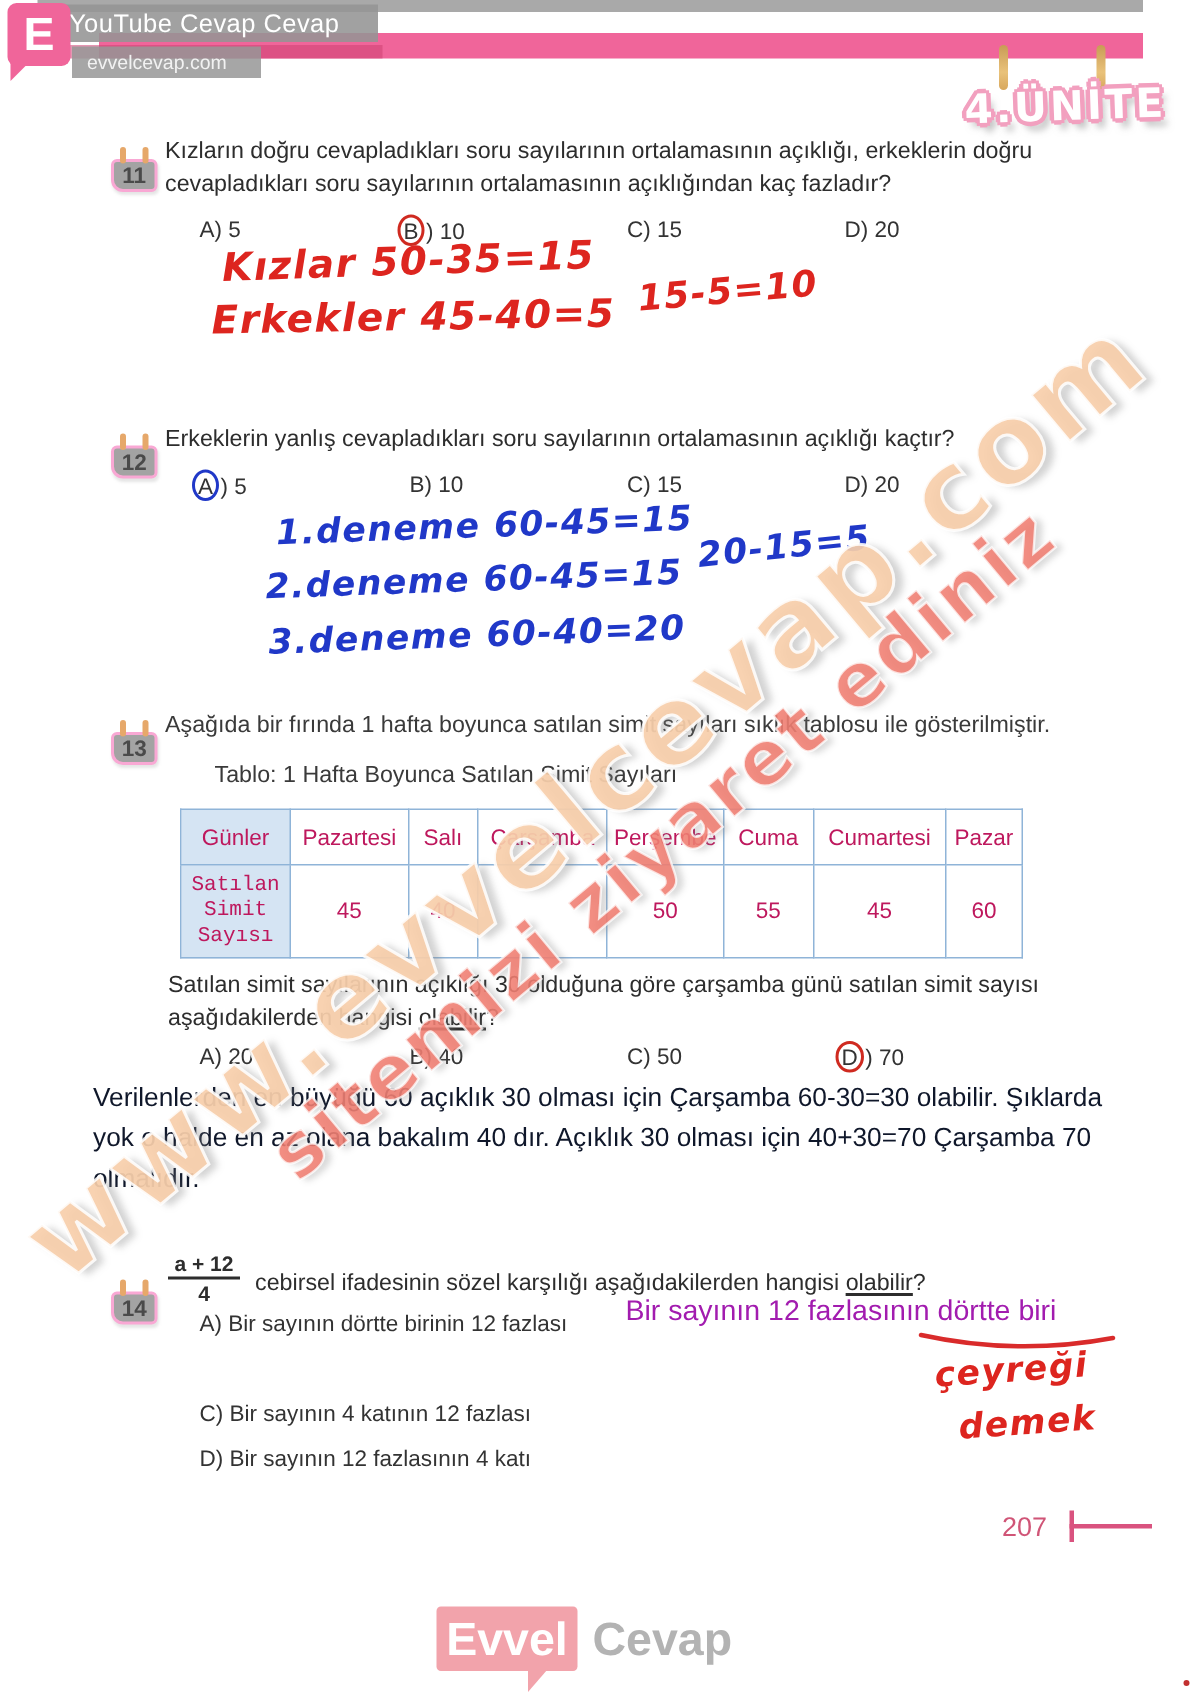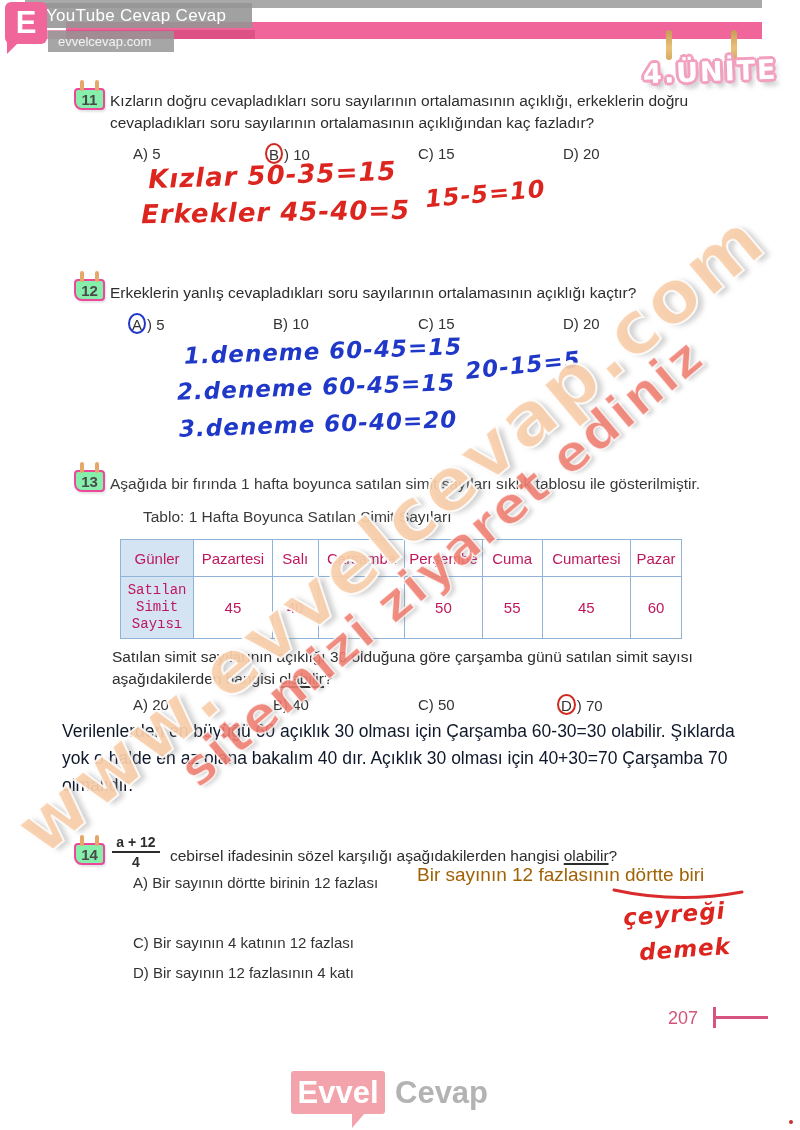--- a/index.html
+++ b/index.html
@@ -31,23 +31,23 @@
   .wm { position:absolute; z-index:6; font-family:"DejaVu Sans",sans-serif; font-weight:bold;
         white-space:nowrap; text-align:center; pointer-events:none; }
   .wm-main { left:-90px; top:490px; width:960px; font-size:74px; letter-spacing:3px;
         color:rgba(247,206,170,.92); -webkit-text-stroke:2px rgba(255,255,255,.85);
         text-shadow:4px 5px 5px rgba(130,130,130,.35); transform:rotate(-40deg); }
   .wm-sec { left:110px; top:535px; width:660px; font-size:50px; letter-spacing:2px;
         color:rgba(240,125,113,.88); -webkit-text-stroke:1.5px rgba(255,255,255,.75);
         text-shadow:3px 4px 4px rgba(130,130,130,.3); transform:rotate(-40deg); }
 
   
-  .qbadge { position:absolute; width:31px; height:22px; background:#86efac; border:2px solid #ec4899;
+  .qbadge { position:absolute; width:31px; height:22px; background:#a3a3a3; border:2px solid #f9a8d4;
             border-radius:4px 4px 4px 8px; color:#4a4a4a; font-size:15px; font-weight:bold;
-            text-align:center; line-height:19px; z-index:3; box-shadow:1px 2px 2px rgba(180,180,180,.35); }
+            text-align:center; line-height:19px; z-index:3; box-shadow:1px 2px 2px rgba(180,180,180,.35);margin-top:18px; }
   .bpin { position:absolute; top:-10px; width:4px; height:11px; background:#e6a86a; border-radius:2px; }
   .bpin.bl { left:4px; } .bpin.br { right:4px; }
   .qtext { position:absolute; font-size:15.5px; color:#2d2d2d; line-height:22px; z-index:2; }
   .bold { font-weight:normal; }
   .reg { font-weight:normal; color:#3a3a3a; }
   .opt { position:absolute; font-size:15px; color:#333; z-index:2; white-space:nowrap; }
   .circ { display:inline-block; min-width:17px; height:21px; line-height:20px; text-align:center;
           border-radius:50%; padding:0 2px; margin:-2px 1px -2px -5px; }
   .circ.red { border:2.5px solid #cf2a20; }
   .circ.blue { border:2.5px solid #2038c8; }
@@ -70,21 +70,21 @@
 
   
   .explain { position:absolute; left:62px; top:718px; width:686px; font-size:17.5px; line-height:27px;
              color:#0f172a; z-index:2; }
 
   
   .fraction { position:absolute; left:112px; top:834px; width:48px; text-align:center; z-index:2;
               font-weight:bold; color:#2d2d2d; font-size:14px; }
   .fraction .num { display:block; border-bottom:2px solid #2d2d2d; padding-bottom:1px; }
   .fraction .den { display:block; padding-top:1px; }
-  .note-blue { position:absolute; left:417px; top:864px; font-size:19px; color:#a16207; z-index:2;text-align:right; }
+  .note-blue { position:absolute; left:417px; top:864px; font-size:19px; color:#a21caf; z-index:2;text-align:right; }
   .curve-svg { position:absolute; left:612px; top:886px; z-index:3; }
 
   
   .pageno { position:absolute; left:668px; top:1008px; font-size:18px; color:#d05577; z-index:2; }
   .tickv { position:absolute; left:713px; top:1007px; width:2.5px; height:21px; background:#d9537f; z-index:2; }
   .tickh { position:absolute; left:713px; top:1016px; width:55px; height:2.5px; background:#d9537f; z-index:2; }
   .flogo-box { position:absolute; left:291px; top:1071px; width:94px; height:43px; background:#f2a3ab;
                border-radius:3px; color:#fff; font-size:31px; font-weight:bold; text-align:center;
                line-height:43px; z-index:2; }
   .flogo-tail { position:absolute; left:352px; top:1113px; width:0; height:0;

